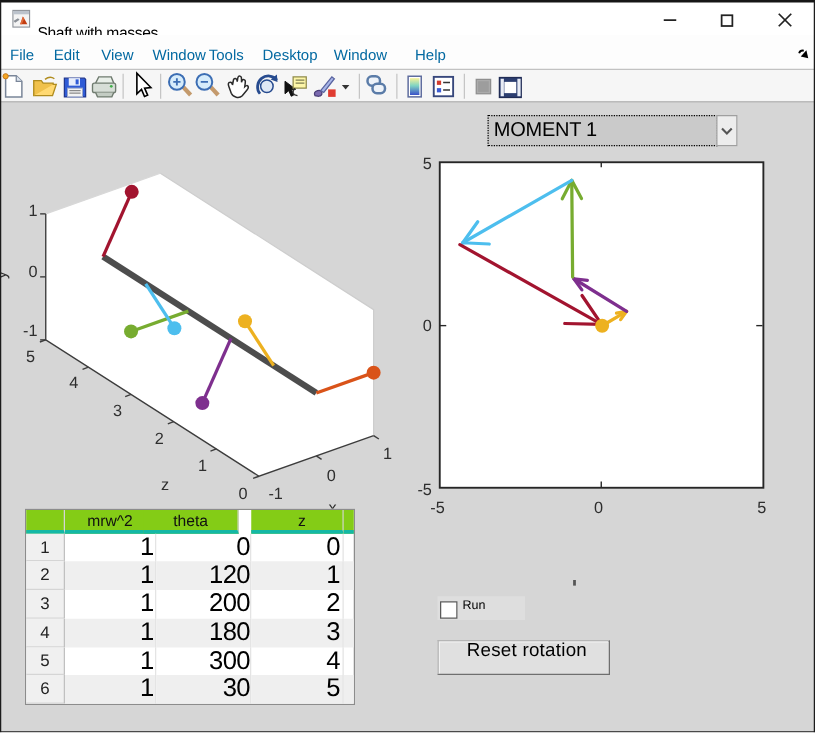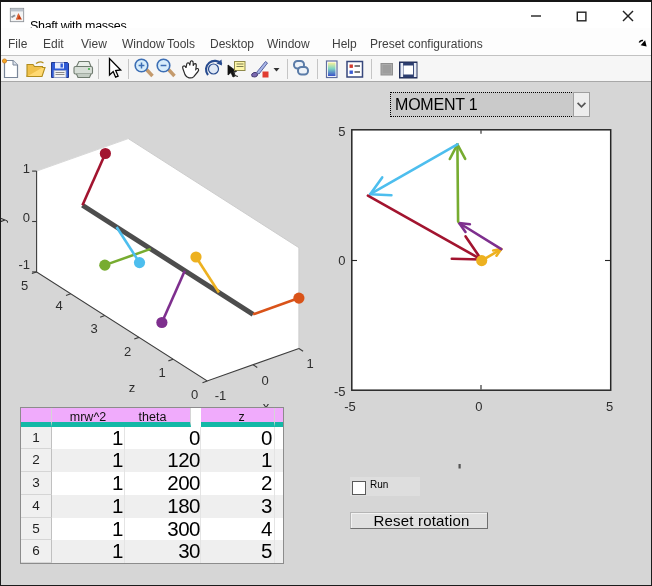--- a/index.html
+++ b/index.html
@@ -1,34 +1,34 @@
 <!DOCTYPE html>
 <html><head><meta charset="utf-8">
 <style>
 html,body{margin:0;padding:0;background:#fff}
 #win{position:relative;width:652px;height:586px;font-family:"Liberation Sans",sans-serif;overflow:hidden;background:#d6d6d6}
 #winborder{position:absolute;left:0;top:0;width:652px;height:586px;box-sizing:border-box;border:1px solid #1c1c1c;border-top:2px solid #161616;z-index:99;pointer-events:none}
 .abs{position:absolute}
 #titlebar{left:0;top:0;width:652px;height:28px;background:#ffffff}
 #title{left:30px;top:19px;font-size:12.5px;letter-spacing:-0.3px;color:#000}
 #menubar{left:0;top:28px;width:652px;height:28px;background:#fdfdfd;border-bottom:1px solid #c2c2c2;box-sizing:border-box}
-.mi{position:absolute;top:37px;font-size:12px;color:#404040}
+.mi{position:absolute;top:37px;font-size:12px;color:#0369a1}
 #toolbar{left:0;top:56px;width:652px;height:26px;background:#f6f6f6;border-bottom:1px solid #a8a8a8;box-sizing:border-box}
 .sep{position:absolute;top:2px;width:1px;height:20px;background:#c5c5c5}
 #figsvg{left:0;top:0;width:650px;height:583px}
 #dropdown{left:390px;top:92px;width:184px;height:25px;background:#cacaca;border:1px dotted #000;box-sizing:border-box}
 #ddtext{left:4px;top:3px;font-size:16px;letter-spacing:-0.2px;color:#000000}
 #ddbtn{left:573px;top:92px;width:17px;height:25px;background:#ededed;border:1px solid #9f9f9f;box-sizing:border-box}
 #resultant{left:319px;top:439px;width:324px;text-align:center;font-size:16px;color:#000;letter-spacing:-0.25px}
 #runpatch{left:350px;top:477px;width:70px;height:18.5px;background:#dedede}
 #runbox{left:2px;top:4px;width:12px;height:12px;background:#fff;border:1px solid #5a5a5a}
 #runlabel{left:20px;top:2px;font-size:10px;color:#000}
-#resetbtn{left:350px;top:512px;width:138px;height:17px;box-sizing:border-box;background:#e0e0e0;border:1px solid #6f6f6f;border-top-color:#b5b5b5;border-left-color:#b5b5b5;box-shadow:inset 1px 1px 0 #f2f2f2;text-align:center;font-size:15px;letter-spacing:0.2px;color:#000;line-height:15px}
+#resetbtn{left:350px;top:512px;width:138px;height:28px;box-sizing:border-box;background:#e0e0e0;border:1px solid #6f6f6f;border-top-color:#b5b5b5;border-left-color:#b5b5b5;box-shadow:inset 1px 1px 0 #f2f2f2;text-align:center;font-size:15px;letter-spacing:0.2px;color:#000;line-height:15px}
 #table{left:20px;top:407px;width:264px;height:157px;background:#fff;border:1px solid #8c8c8c;box-sizing:border-box}
-.th{position:absolute;top:0;height:18.5px;background:#f0abfc;border-right:1px solid #d5d5d5;border-bottom:5px solid #14b8a6;box-sizing:border-box;font-size:12.5px;text-align:center;line-height:18px;color:#111}
+.th{position:absolute;top:0;height:18.5px;background:#84cc16;border-right:1px solid #d5d5d5;border-bottom:3px solid #14b8a6;box-sizing:border-box;font-size:12.5px;text-align:center;line-height:18px;color:#111}
 .rh{position:absolute;left:0;width:31px;height:22.75px;background:#f0f0f0;border-right:1px solid #c0c0c0;border-bottom:1px solid #d5d5d5;box-sizing:border-box;font-size:13.5px;text-align:center;line-height:22px;color:#222}
 .cell{position:absolute;height:22.75px;box-sizing:border-box;border-right:1px solid #e4e4e4;font-size:20.5px;text-align:right;line-height:22px;color:#000;letter-spacing:-0.5px}
 .stripe{background:#efefef}
 </style></head>
 <body>
 <div id="win">
 <div id="winborder"></div>
 
 <div id="titlebar" class="abs"></div>
 <svg class="abs" style="left:9px;top:7px" width="16" height="16" viewBox="0 0 18 18">
@@ -48,21 +48,20 @@
 
 <div id="menubar" class="abs"></div>
 <span class="mi" style="left:8px">File</span>
 <span class="mi" style="left:43px">Edit</span>
 <span class="mi" style="left:81px">View</span>
 <span class="mi" style="left:122px">Window</span>
 <span class="mi" style="left:167px">Tools</span>
 <span class="mi" style="left:210px">Desktop</span>
 <span class="mi" style="left:267px">Window</span>
 <span class="mi" style="left:332px">Help</span>
-<span class="mi" style="left:370px">Preset configurations</span>
 <svg class="abs" style="left:638px;top:39px" width="10" height="9" viewBox="0 0 10 9">
   <path d="M8.6 7.6 L2.6 6.2 L7.1 1.2 Z" fill="#000"></path>
   <path d="M1.3 3.6 Q2.3 0.9 5.0 1.6" stroke="#000" stroke-width="1.5" fill="none"></path>
 </svg>
 
 <div id="toolbar" class="abs"></div>
 <div id="toolicons">
       <div class="sep" style="left:98px;top:59px"></div>
       <div class="sep" style="left:128px;top:59px"></div>
       <div class="sep" style="left:287px;top:59px"></div>

